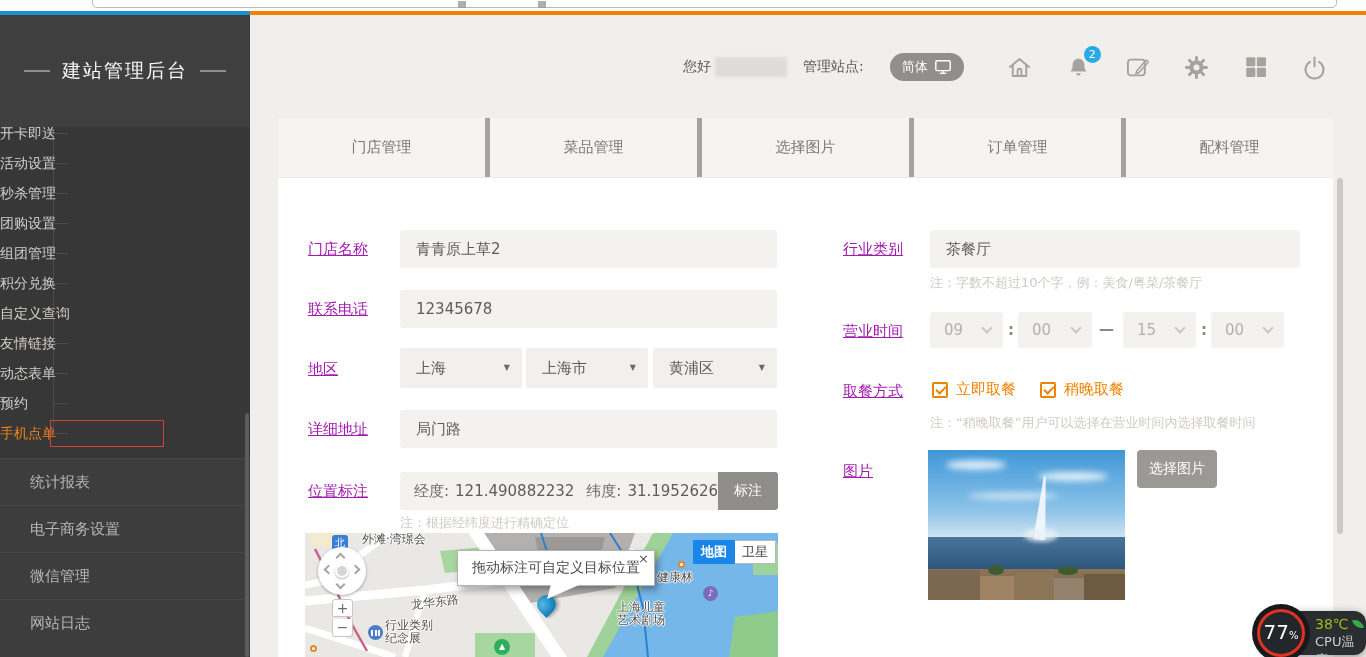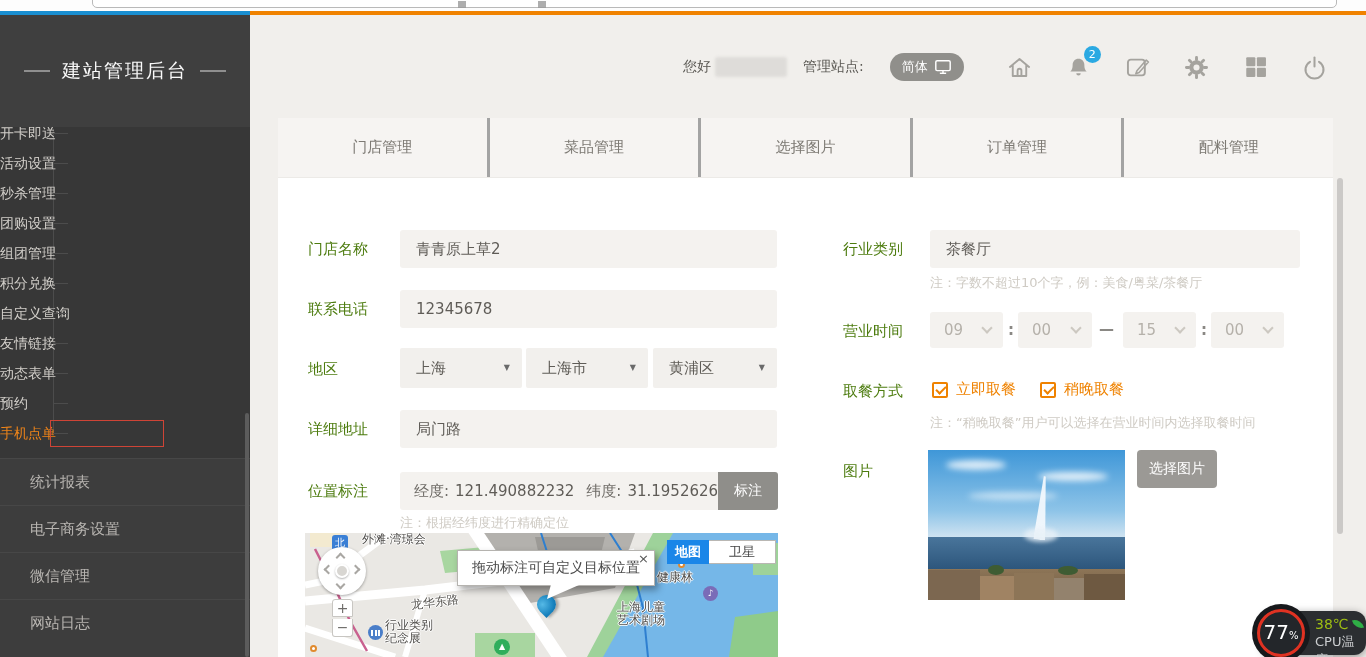--- a/index.html
+++ b/index.html
@@ -37,24 +37,24 @@
   .name-blur { width:72px; height:20px; margin-left:4px; background:#dedcd9; border-radius:3px; filter:blur(1.5px); }
   .site-label { color:#5a5853; font-size:14px; margin-left:16px; }
   .lang-pill { margin-left:26px; width:74px; height:28px; background:#908f8b; border-radius:14px; display:flex; align-items:center; justify-content:center; gap:6px; color:#fff; font-size:13px; cursor:pointer; }
   .top-icons { display:flex; gap:31px; margin-left:42px; align-items:center; }
   .tico { position:relative; width:28px; height:28px; display:flex; align-items:center; justify-content:center; cursor:pointer; }
   .badge { position:absolute; top:-7px; right:-8px; min-width:17px; height:17px; border-radius:9px; background:#2ba9e2; color:#fff; font-size:11px; line-height:17px; text-align:center; }
 
   
   .card { position:absolute; left:278px; top:118px; width:1055px; height:539px; background:#fff; }
   .tabbar { display:flex; height:60px; background:#f6f4f2; border-bottom:1px solid #eceae7; }
-  .tab { flex:1; display:flex; align-items:center; justify-content:center; font-size:15px; color:#7d7a74; border-right:3px solid #a3a3a3; cursor:pointer; }
+  .tab { flex:1; display:flex; align-items:center; justify-content:center; font-size:15px; color:#7d7a74; border-right:5px solid #a3a3a3; cursor:pointer; }
   .tab:last-child { border-right:none; }
 
-  .flabel { position:absolute; font-size:15px; color:#4d7c0f; white-space:nowrap; }
+  .flabel { position:absolute; font-size:15px; color:#a21caf; white-space:nowrap;text-decoration:underline; }
   .finput { position:absolute; background:#f4f2ef; border:none; border-radius:3px; font-size:15px; color:#5f5c57; padding:0 16px; height:38px; font-family:inherit; outline:none; }
   .fselect { position:absolute; background:#f2f0ed; border-radius:2px; height:40px; line-height:40px; padding-left:16px; font-size:15px; color:#5f5c57; cursor:pointer; }
   .fselect .tri { position:absolute; right:12px; top:0; font-size:8px; color:#6a6a6a; }
   .locbox { position:absolute; background:#f4f2ef; border-radius:3px 0 0 3px; height:38px; display:flex; align-items:center; padding-left:14px; font-size:15px; color:#5f5c57; white-space:nowrap; overflow:hidden; }
   .locbox .ll { color:#6e6b66; margin-right:6px; }
   .locbox .lv { margin-right:12px; }
   .mark-btn { position:absolute; width:60px; height:38px; background:#8f8e8a; color:#fff; font-size:14px; border:none; border-radius:0 3px 3px 0; cursor:pointer; font-family:inherit; }
   .fnote { position:absolute; font-size:13px; color:#cfcbc4; white-space:nowrap; }
 
   .timebox { position:absolute; height:36px; background:#f4f2ef; border-radius:3px; color:#b5b1aa; font-size:15px; line-height:36px; padding-left:14px; cursor:pointer; }
@@ -87,21 +87,21 @@
   .nv-l { left:7px; top:19px; transform:rotate(45deg); }
   .nv-r { right:7px; top:19px; transform:rotate(225deg); }
   .nv-u { left:19px; top:7px; transform:rotate(135deg); }
   .nv-d { left:19px; bottom:7px; transform:rotate(-45deg); }
   .nv-knob { position:absolute; left:17px; top:17px; width:14px; height:14px; background:#d8d6d2; border-radius:50%; border:2px solid #fff; box-shadow:0 1px 2px rgba(0,0,0,.3); }
   .zoombtn { position:absolute; left:27px; width:21px; height:18px; background:#fff; border:1px solid #c8c6c2; color:#6f6d6a; font-size:14px; line-height:16px; text-align:center; cursor:pointer; z-index:3; }
   .zb-in { top:66px; border-radius:3px 3px 0 0; }
   .zb-out { top:86px; border-radius:0 0 3px 3px; border-top:none; }
   .maptype { position:absolute; right:2px; top:7px; display:flex; z-index:3; font-size:13px; cursor:pointer; }
   .mt-map { background:#1a86e8; border:1px solid #1a86e8; color:#fff; font-weight:bold; padding:2px 7px; }
-  .mt-sat { background:#fff; border:1px solid #b9b7b3; border-left:none; color:#444; padding:2px 20px; }
+  .mt-sat { background:#fff; border:1px solid #b9b7b3; border-left:none; color:#444; padding:2px 7px; }
   .mtooltip { position:absolute; left:152px; top:17px; width:198px; height:36px; background:#fff; border:1px solid #b5b3af; box-shadow:3px 4px 7px rgba(0,0,0,.35); display:flex; align-items:center; justify-content:center; font-size:14px; color:#4a4a4a; z-index:4; }
   .mtooltip .tx { position:absolute; right:5px; top:1px; font-size:13px; color:#555; cursor:pointer; line-height:13px; }
   .tip-wedge { position:absolute; left:242px; top:52px; width:32px; height:14px; background:#fff; clip-path:polygon(12% 0,100% 0,0 100%); z-index:4; }
   .pin { position:absolute; left:232px; top:62px; width:19px; height:19px; border-radius:50% 50% 50% 0; transform:rotate(-45deg); background:radial-gradient(circle at 35% 35%, #55b9e6, #1781bd 65%, #0e639a); box-shadow:2px 2px 3px rgba(0,0,0,.3); z-index:3; cursor:grab; }
   .mlabel { position:absolute; font-size:12px; color:#4f4d4a; white-space:nowrap; z-index:2; text-shadow:1px 0 0 #fff,-1px 0 0 #fff,0 1px 0 #fff,0 -1px 0 #fff; }
   .poi { position:absolute; border-radius:50%; color:#fff; text-align:center; z-index:2; }
   .poi-museum { left:63px; top:92px; width:15px; height:15px; background:#4a7ec9; }
   .poi-museum i { display:block; width:9px; height:6px; margin:5px auto 0; background:linear-gradient(90deg,#fff 0 2px,transparent 2px 4px,#fff 4px 6px,transparent 6px 7px,#fff 7px 9px); }
   .poi-music { left:398px; top:53px; width:15px; height:15px; background:#7a6cb8; font-size:9px; line-height:15px; }
   .poi-park { left:189px; top:106px; width:16px; height:16px; background:#2fae5b; font-size:8px; line-height:16px; }

